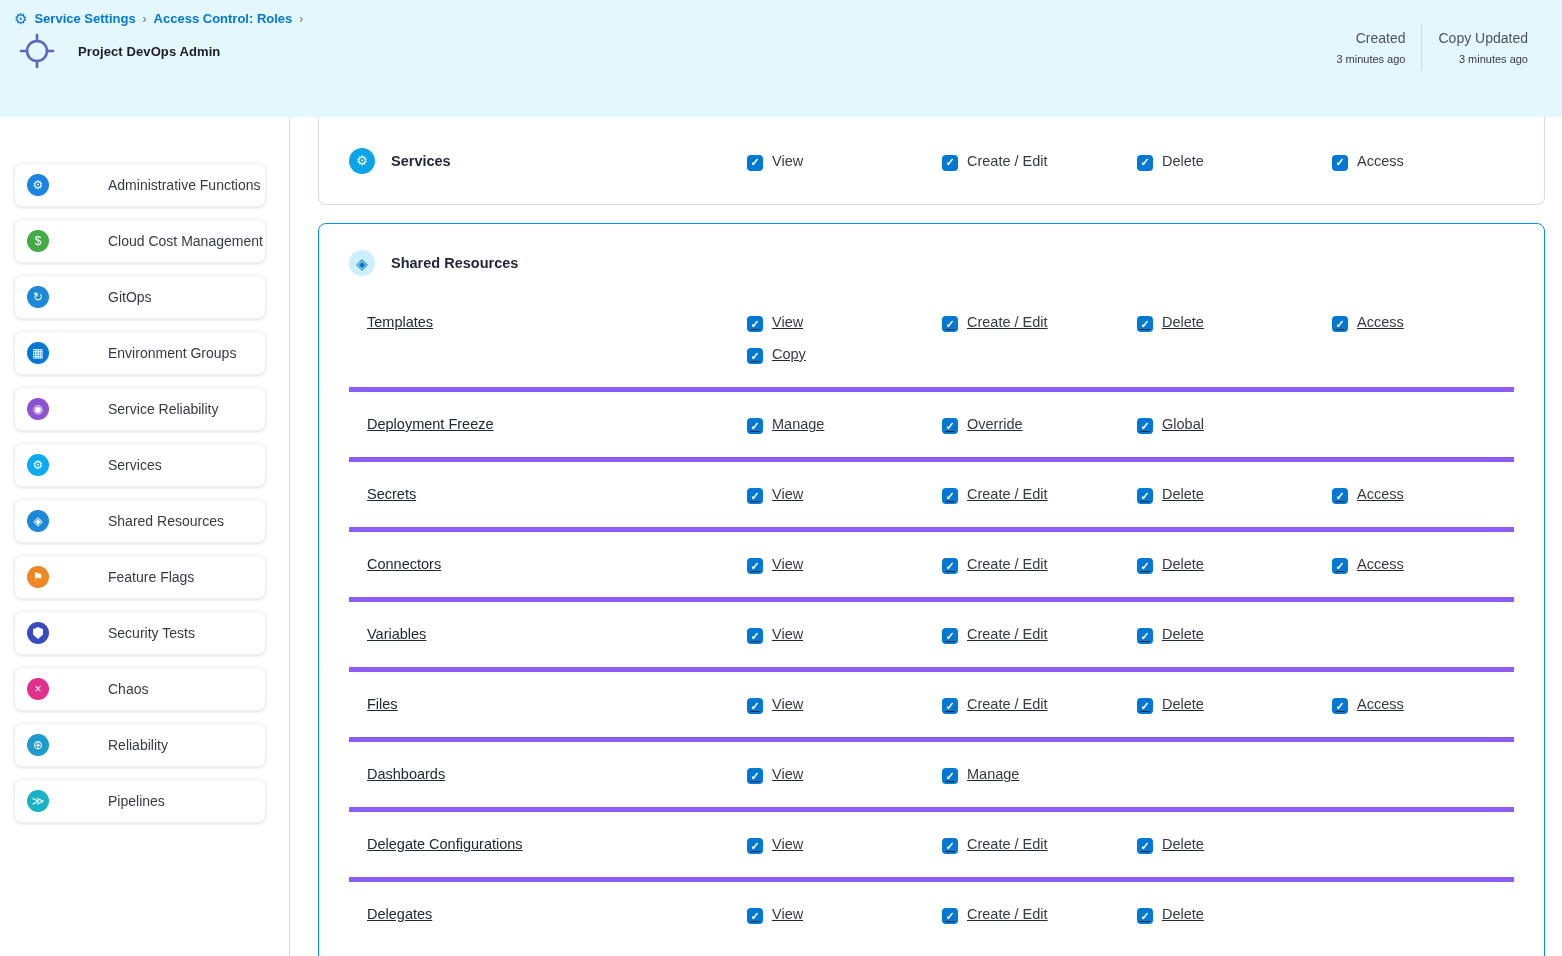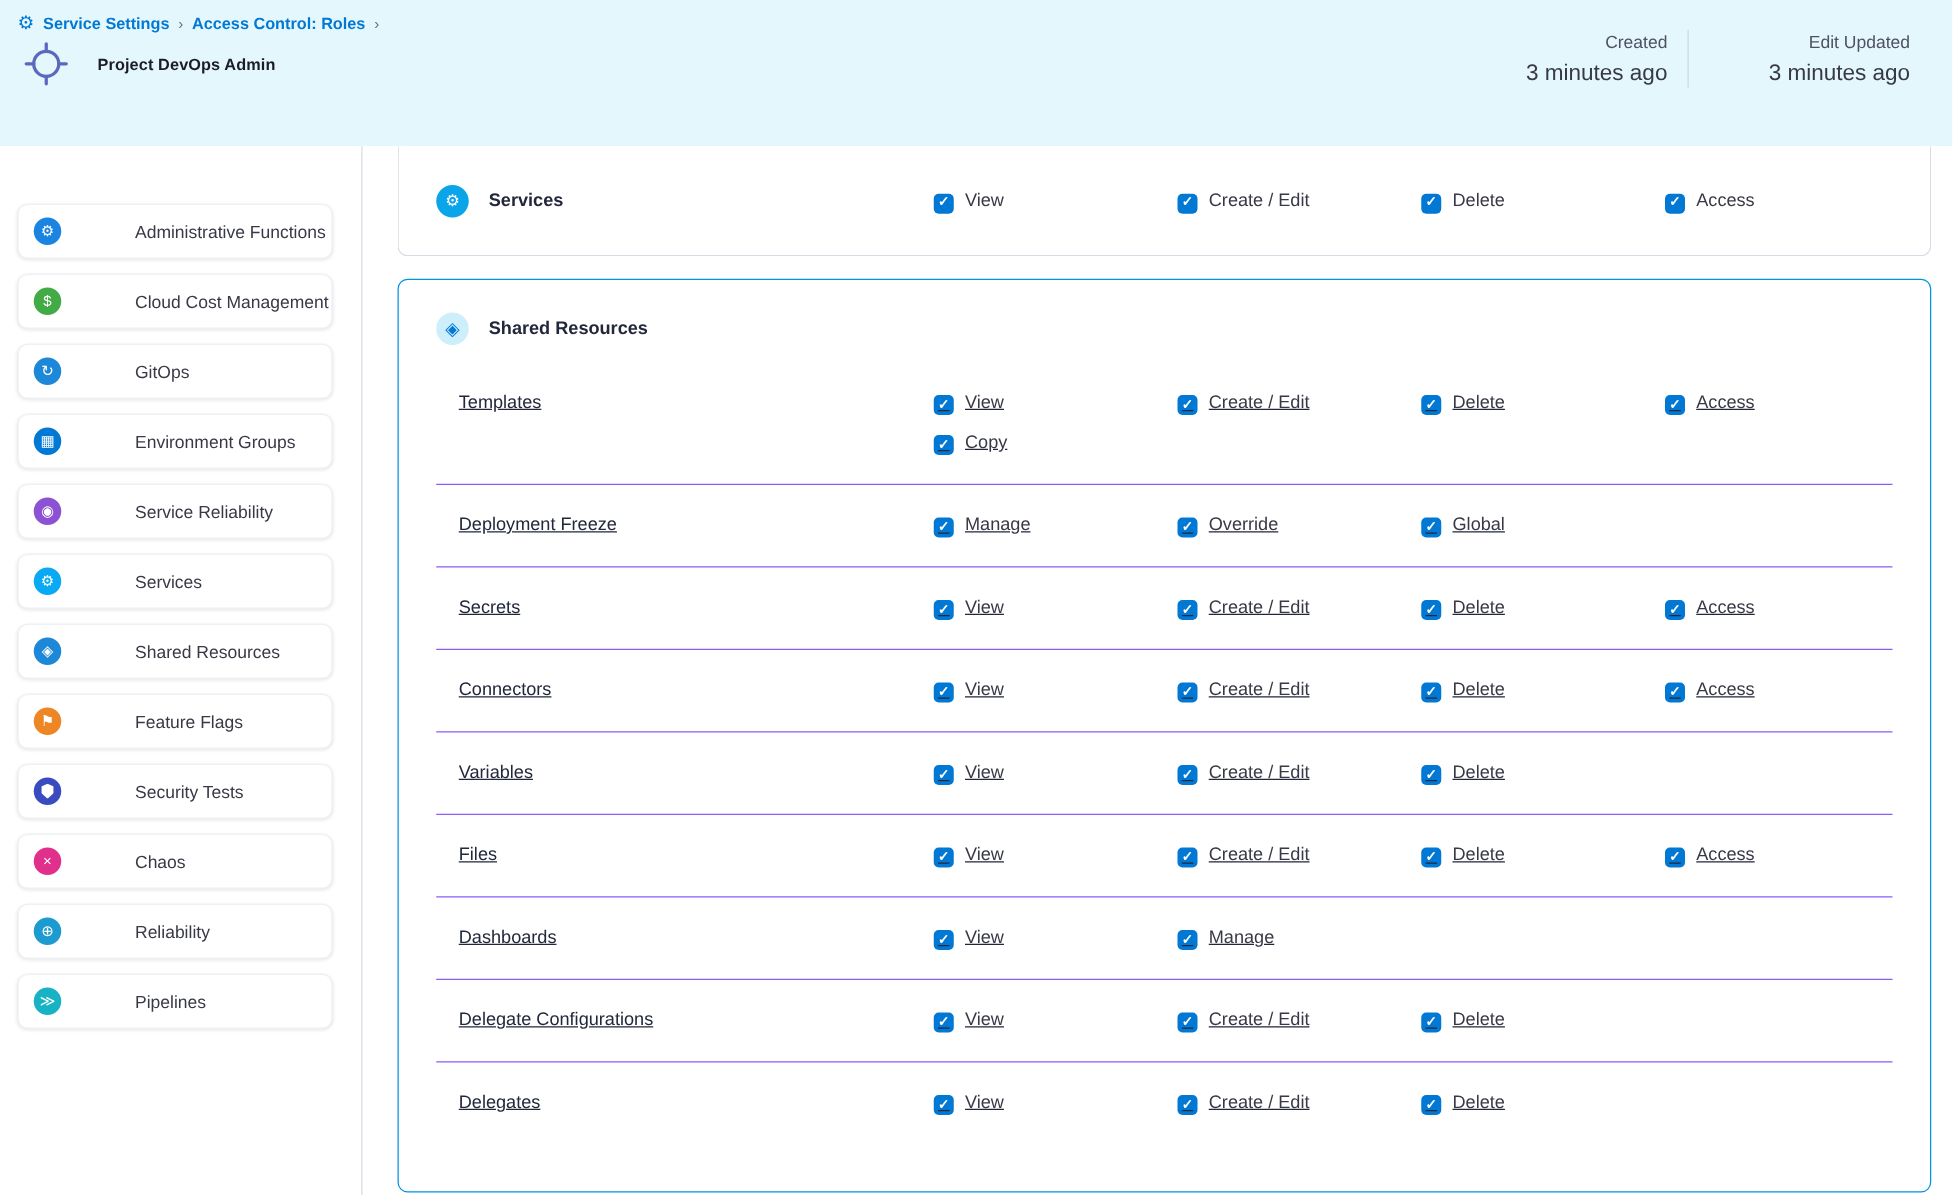--- a/index.html
+++ b/index.html
@@ -17,21 +17,21 @@
   .breadcrumb { display:flex; align-items:center; gap:7px; font-size:13px; }
   .crumb-gear { color:#0278d5; font-size:15px; line-height:1; }
   .breadcrumb a { color:#0278d5; text-decoration:none; font-weight:600; }
   .crumb-sep { color:#6b6d85; font-size:12px; }
   .header-main { display:flex; align-items:center; margin-top:6px; }
   .title-icon { margin-left:4px; display:inline-flex; }
   .page-title { font-size:13px; font-weight:600; color:#1c1c28; margin-left:22px; letter-spacing:.1px; }
   .header-meta { margin-left:auto; display:flex; align-items:center; margin-top:-8px; }
   .meta-block { text-align:right; padding:0 16px; }
   .meta-label { font-size:14px; color:#4f5162; margin-bottom:7px; }
-  .meta-value { font-size:18px; color:#383946;margin-left:48px; }
+  .meta-value { font-size:11px; color:#383946; }
   .meta-divider { width:1px; height:46px; background:#c3dde9; }
 
   
   .body { flex:1; display:flex; min-height:0; background:#fff; }
 
   .sidebar { width:290px; flex:0 0 290px; border-right:1px solid #d9dae6; padding:46px 0 0 14px; background:#fff; overflow:hidden; }
   .side-item {
     width:252px; height:44px; margin-bottom:12px;
     background:#fff; border:1px solid #eef0f5; border-radius:8px;
     box-shadow:0 1px 3px rgba(40,41,61,.12);
@@ -56,21 +56,21 @@
   .sec-icon { width:26px; height:26px; border-radius:50%; display:flex; align-items:center; justify-content:center; font-size:13px; line-height:1; }
   .sec-icon.services { background:#0aa5e8; color:#fff; }
   .sec-icon.shared { background:#cdeefb; color:#0278d5; font-size:15px; }
   .sec-title { font-size:14.5px; font-weight:700; color:#22273a; }
 
   .shared-card { border:1px solid #0092e4; border-radius:8px; margin-top:18px; padding-bottom:38px; }
   .shared-head { padding:26px 0 14px 30px; }
 
   .rows { margin:0 30px;text-decoration:underline; }
   .perm-row { padding:22px 0 23px; }
-  .perm-row + .perm-row { border-top:1px solid #8b5cf6; }
+  .perm-row + .perm-row { border-top:5px solid #8b5cf6; }
   .row-label { padding-left:18px; font-size:14.5px; color:#22273a; line-height:20px; }
   .perm-col { display:flex; flex-direction:column; gap:12px; }
   .perm { display:flex; align-items:flex-end; gap:9px; line-height:20px; }
   .perm-label { font-size:14.5px; color:#383946; }
   .cb { width:16px; height:16px; border-radius:4px; background:#0278d5; flex:0 0 16px;
     display:inline-flex; align-items:center; justify-content:center; cursor:pointer; }
   .cb::after { content:"\2713"; color:#fff; font-size:11px; font-weight:bold; line-height:1; }
 </style>
 </head>
 <body>
@@ -96,21 +96,21 @@
         </svg>
       </span>
       <h1 class="page-title">Project DevOps Admin</h1>
       <div class="header-meta">
         <div class="meta-block">
           <div class="meta-label">Created</div>
           <div class="meta-value">3 minutes ago</div>
         </div>
         <div class="meta-divider"></div>
         <div class="meta-block">
-          <div class="meta-label">Edit Updated</div>
+          <div class="meta-label">Copy Updated</div>
           <div class="meta-value">3 minutes ago</div>
         </div>
       </div>
     </div>
   </div>
 
   <div class="body">
 
     <aside class="sidebar">
       <div id="sidebar-list">

